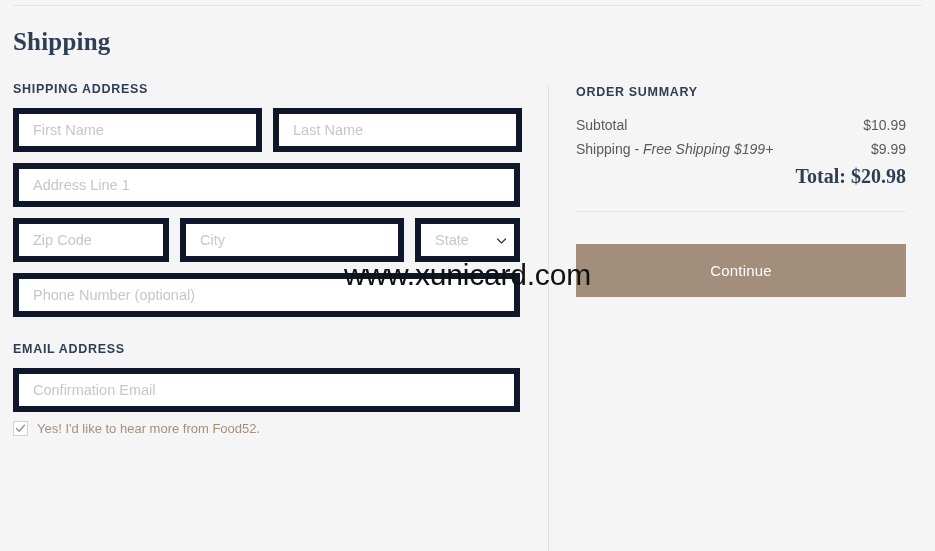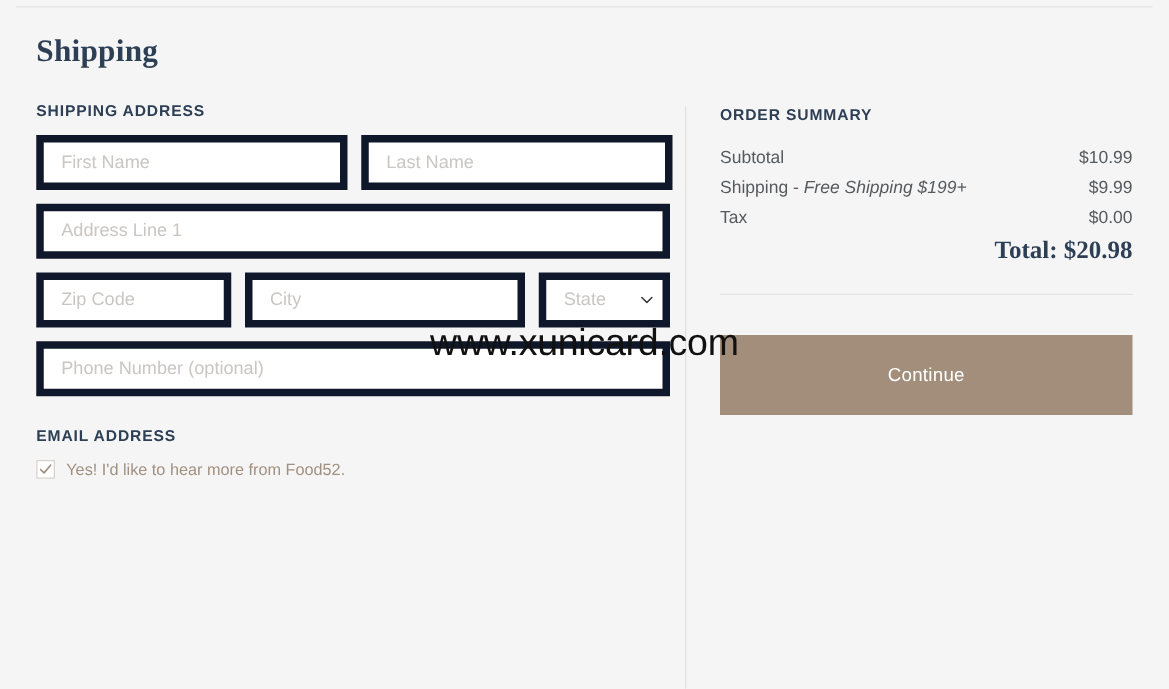--- a/index.html
+++ b/index.html
@@ -38,21 +38,21 @@
     left: 548px;
     top: 85px;
     width: 1px;
     height: 466px;
     background: #e0e0e0;
   }
 
   
   .left-col {
     position: absolute;
-    left: 29px;
+    left: 13px;
     top: 28px;
     width: 520px;
   }
 
   .page-title {
     font-family: "Liberation Serif", serif;
     font-size: 25px;
     font-weight: bold;
     color: #2d3f55;
     letter-spacing: 0.2px;
@@ -181,21 +181,21 @@
 
   .summary-rule {
     width: 330px;
     height: 1px;
     background: #e4e4e4;
     margin-top: 23px;
   }
 
   .continue-btn {
     width: 330px;
-    height: 64px;
+    height: 53px;
     background: #a28e7b;
     border: none;
     color: #ffffff;
     font-family: "Liberation Sans", sans-serif;
     font-size: 15px;
     letter-spacing: 0.2px;
     margin-top: 32px;
     cursor: pointer;
     display: flex;
     align-items: center;
@@ -252,20 +252,21 @@
         </span>
       </div>
     </div>
 
     <div class="field-row">
       <input class="input w-full" type="text" placeholder="Phone Number (optional)" style="">
     </div>
 
     <div class="email-block">
       <div class="section-label">EMAIL ADDRESS</div>
+      <input class="input w-full" type="text" placeholder="Confirmation Email" style="">
 
       <div class="checkbox-row">
         <span class="checkbox">
           <svg width="11" height="11" viewBox="0 0 11 11" fill="none">
             <path d="M1.5 5.6 L4.2 8.3 L9.5 2.2" stroke="#a2907f" stroke-width="1.4" stroke-linecap="round" stroke-linejoin="round"></path>
           </svg>
         </span>
         <span class="checkbox-label">Yes! I'd like to hear more from Food52.</span>
       </div>
     </div>
@@ -279,24 +280,20 @@
     <div class="summary-line">
       <span class="left-part">Subtotal</span>
       <span class="amount">$10.99</span>
     </div>
 
     <div class="summary-line">
       <span class="left-part"><span>Shipping - </span><span class="note">Free Shipping $199+</span></span>
       <span class="amount">$9.99</span>
     </div>
 
-    <div class="summary-line">
-      <span class="left-part">Tax</span>
-      <span class="amount">$0.00</span>
-    </div>
 
     <div class="total-line">Total: $20.98</div>
 
     <div class="summary-rule"></div>
 
     <button class="continue-btn">Continue</button>
 
   </div>
 
   <div class="watermark">www.xunicard.com</div>

